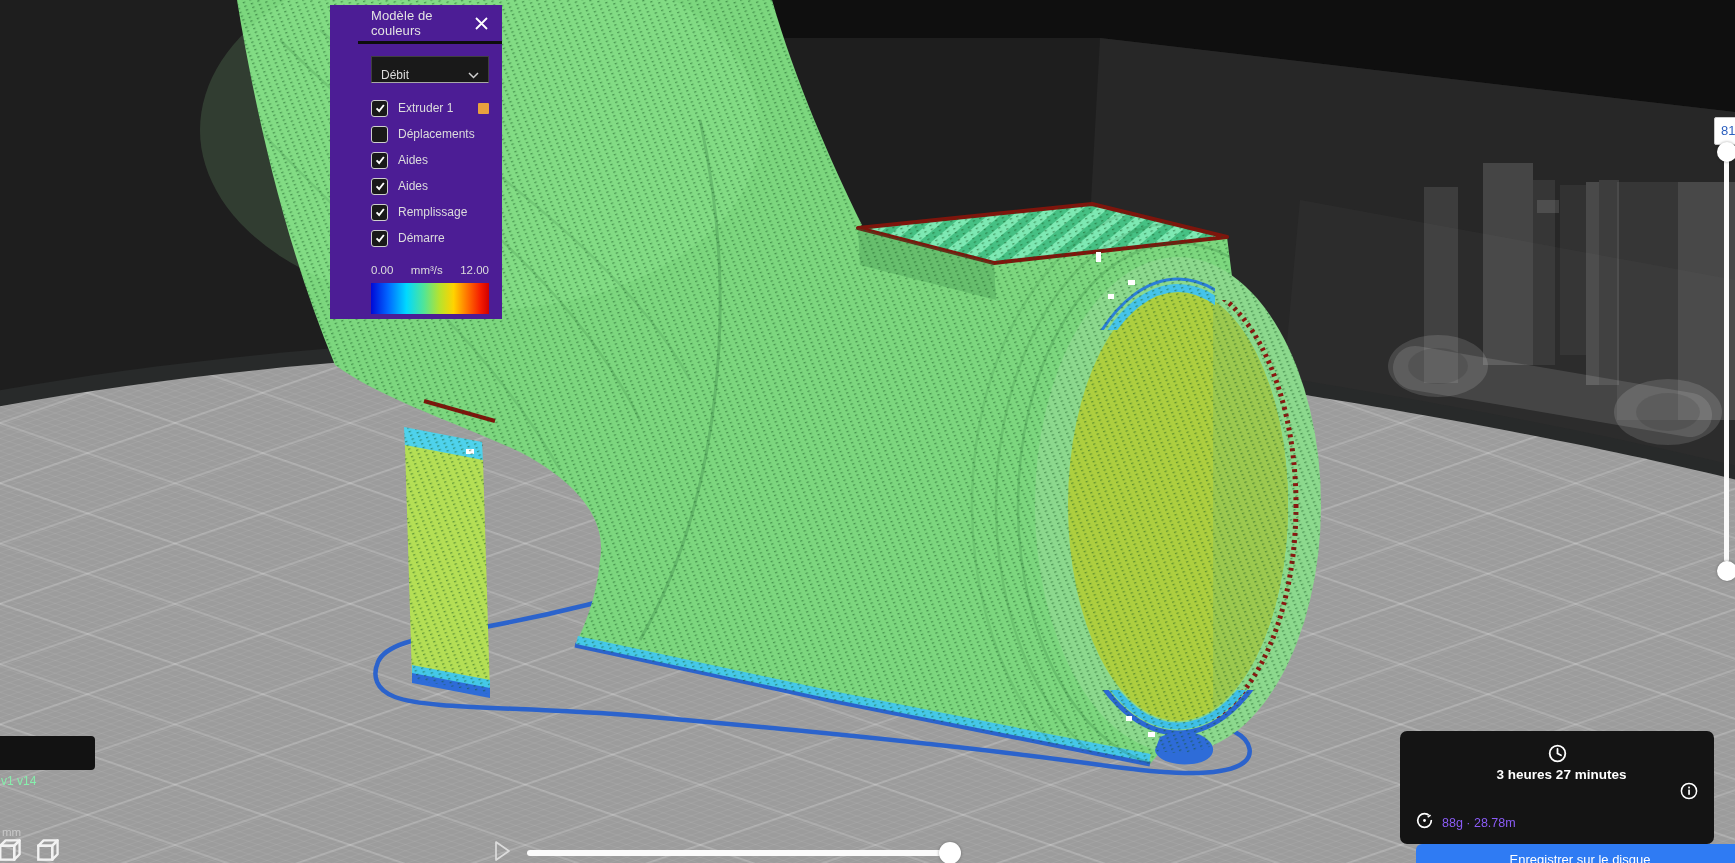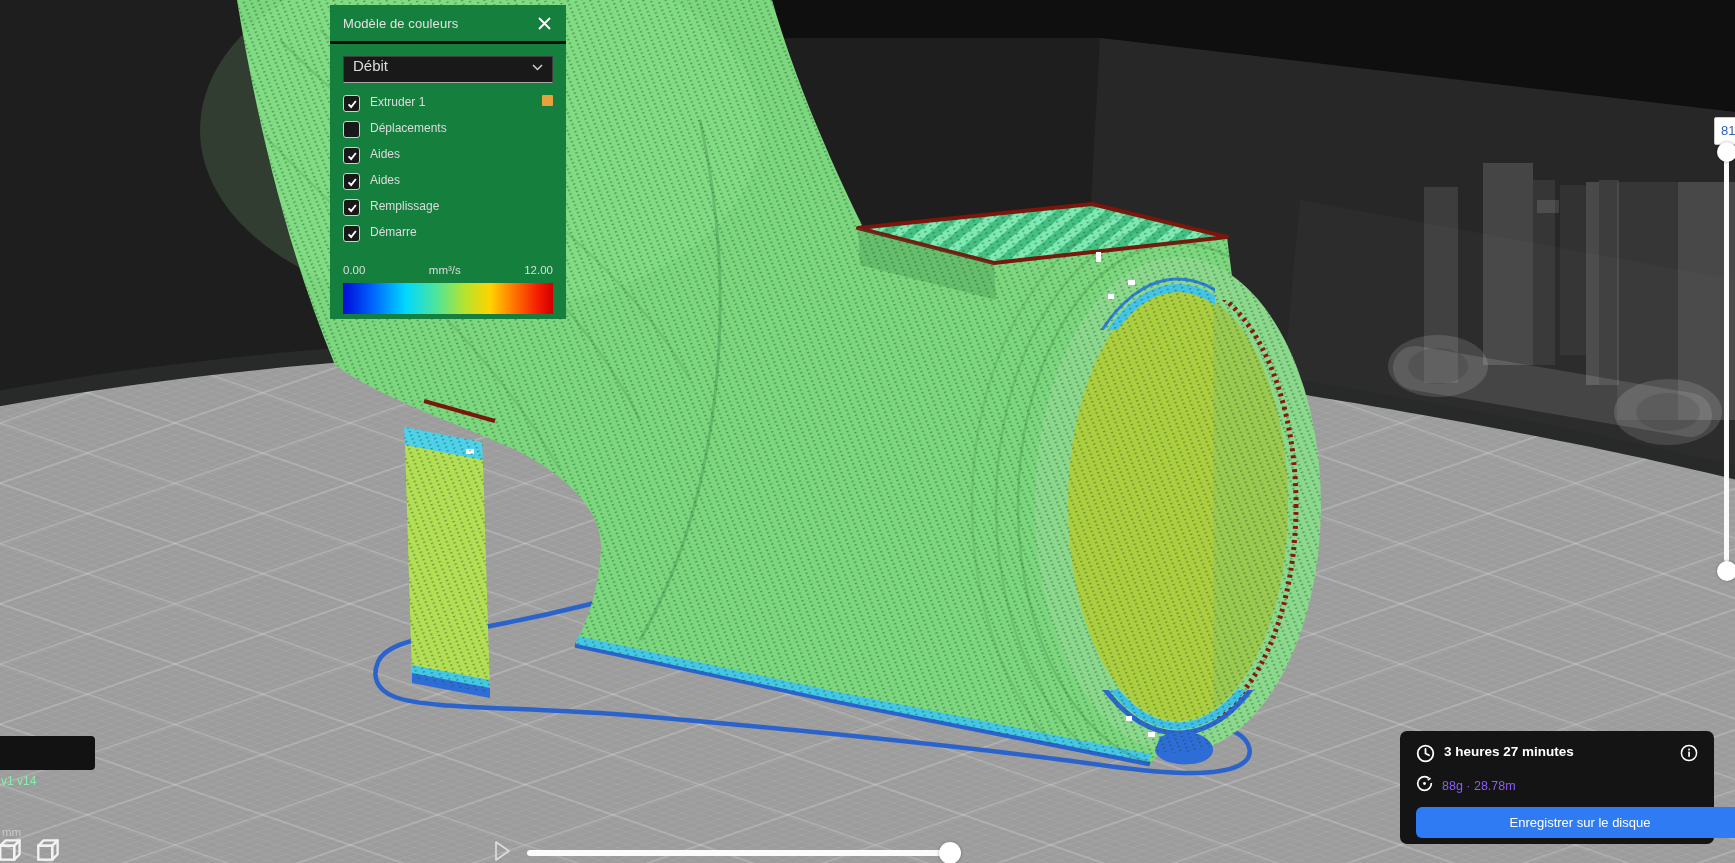--- a/index.html
+++ b/index.html
@@ -1,43 +1,43 @@
 <!DOCTYPE html>
 <html><head>
 <meta charset="utf-8">
 <style>
   html,body{margin:0;padding:0;background:#000;}
   #page{position:relative;width:1735px;height:863px;overflow:hidden;background:#1e1e1e;
         font-family:"Liberation Sans",sans-serif;-webkit-font-smoothing:antialiased;}
   #scene-svg{position:absolute;left:0;top:0;}
 
   
-  #color-panel{position:absolute;left:330px;top:5px;width:236px;height:314px;background:#15803d;box-sizing:border-box;}
+  #color-panel{position:absolute;left:330px;top:5px;width:172px;height:314px;background:#4c1d95;box-sizing:border-box;padding-left:28px;}
   #color-panel .hdr{height:36px;display:flex;align-items:center;padding:0 13px;border-bottom:3px solid #0d0d0d;}
   #color-panel .hdr .title{font-size:13px;color:#e2e2e2;letter-spacing:.1px;}
   #color-panel .hdr .close{margin-left:auto;width:18px;height:18px;cursor:pointer;display:flex;align-items:center;justify-content:center;}
   #color-panel .body{padding:12px 13px 0 13px;}
   .dropdown{height:27px;box-sizing:border-box;border:1px solid #3f3f3f;border-bottom:1px solid #a8a8a8;
-            background:#191919;display:flex;align-items:flex-start;padding:0 9px;color:#dcdcdc;font-size:15px;}
+            background:#191919;display:flex;align-items:flex-end;padding:0 9px;color:#dcdcdc;font-size:12px;}
   .dropdown .chev{margin-left:auto;}
   .rows{margin-top:12px;}
-  .chk-row{height:26px;display:flex;}
+  .chk-row{height:26px;display:flex;align-items:center;}
   .checkbox{width:15px;height:15px;border:1.6px solid #cfcfcf;border-radius:3px;background:#191919;
             display:flex;align-items:center;justify-content:center;flex:0 0 auto;}
   .checkbox svg{display:none;}
   .checkbox.checked svg{display:block;}
   .chk-label{margin-left:10px;font-size:12px;color:#dcdcdc;}
   .swatch{margin-left:auto;width:11px;height:11px;border-radius:1px;}
   .scale-row{margin-top:13px;display:flex;justify-content:space-between;font-size:11.5px;color:#dcdcdc;}
   .gradient{margin-top:7px;height:31px;}
 
   
   #time-panel{position:absolute;left:1400px;top:731px;width:314px;height:113px;background:#141414;
               border-radius:7px;box-sizing:border-box;padding:13px 16px 0 16px;}
-  #time-panel .r1{display:flex;align-items:flex-start;color:#fff;}
+  #time-panel .r1{display:flex;align-items:center;color:#fff;flex-direction:column;}
   #time-panel .r1 .dur{margin-left:9px;font-size:13.5px;font-weight:bold;}
   #time-panel .r1 .info{margin-left:auto;}
   #time-panel .r2{display:flex;align-items:center;margin-top:8px;color:#8b5cf6;}
   #time-panel .r2 .mat{margin-left:9px;font-size:12.5px;}
   #save-btn{margin-top:11px;width:328px;height:31px;border:none;border-radius:6px;color:#fff;font-size:13px;
             font-family:"Liberation Sans",sans-serif;display:flex;align-items:center;justify-content:center;cursor:pointer;}
 
   
   #layer-indicator{position:absolute;left:1714px;top:117px;background:#fff;border:1px solid #c9c9c9;border-radius:2px;
                    color:#2b5fbf;font-size:13px;padding:4px 7px 4px 6px;line-height:1.35;}

